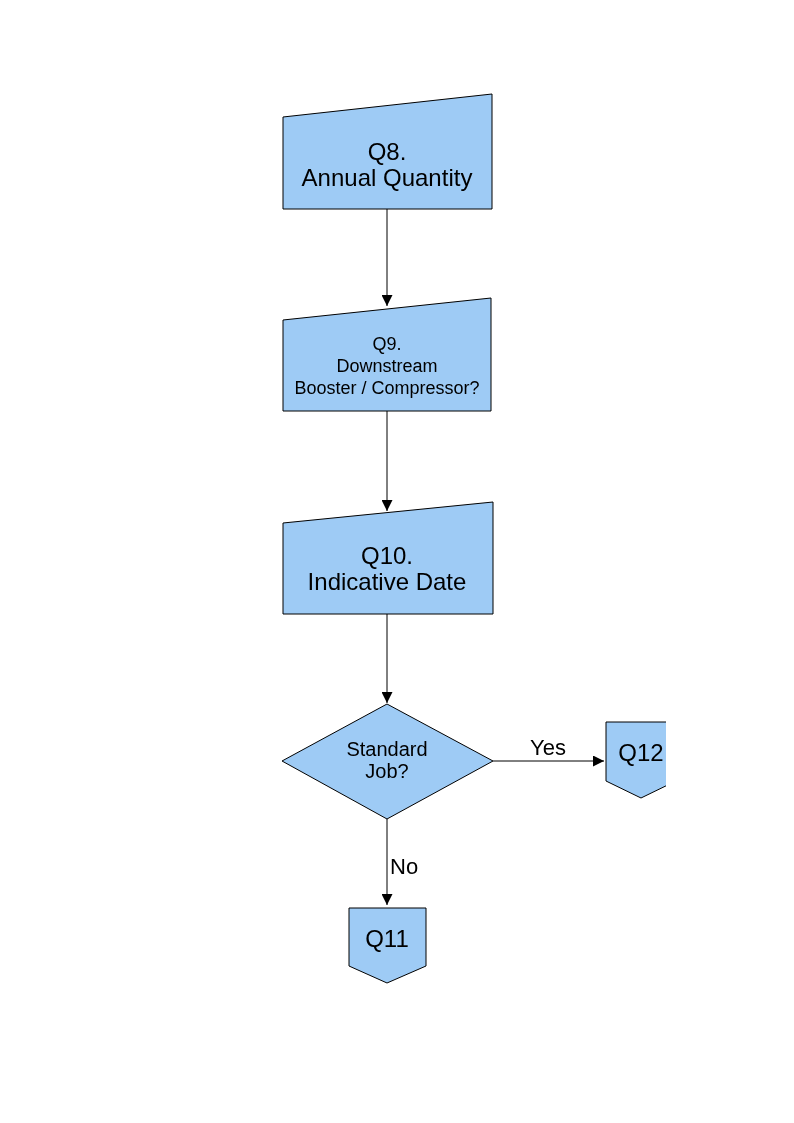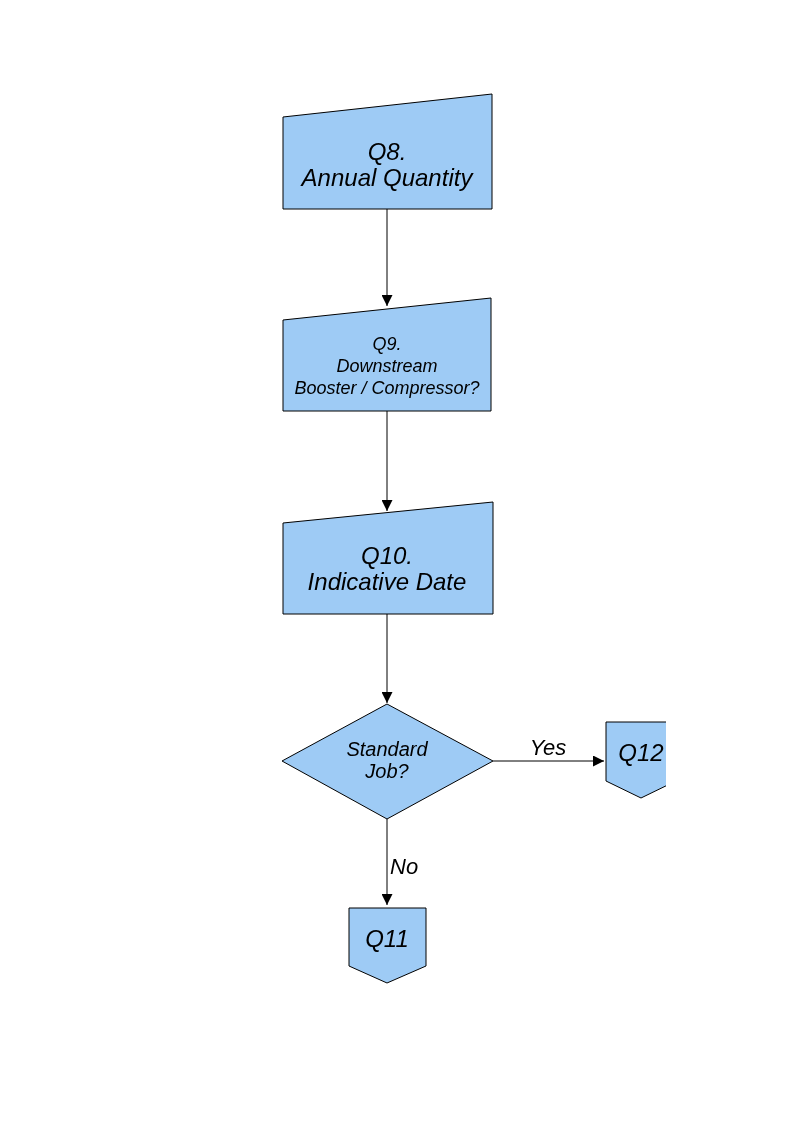--- a/index.html
+++ b/index.html
@@ -6,21 +6,20 @@
     margin: 0;
     padding: 0;
     background: #ffffff;
   }
   .page {
     position: relative;
     width: 666px;
     height: 1123px;
     background: #ffffff;
     overflow: hidden;
-    font-style: italic;
   }
   svg { display: block; }
   text {
     font-family: "Liberation Sans", "DejaVu Sans", sans-serif;
     fill: #000000;
   }
   .t24 { font-size: 24px; }
   .t22 { font-size: 22px; }
   .t20 { font-size: 20px; }
   .t18 { font-size: 18px; }

